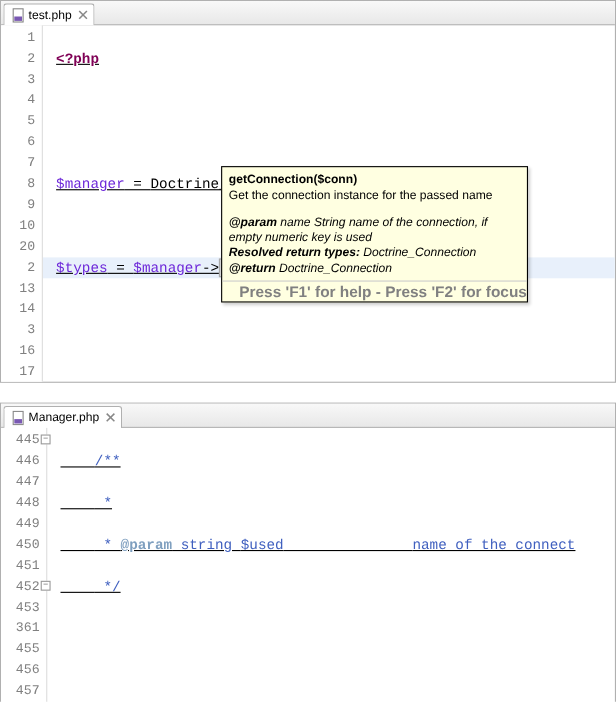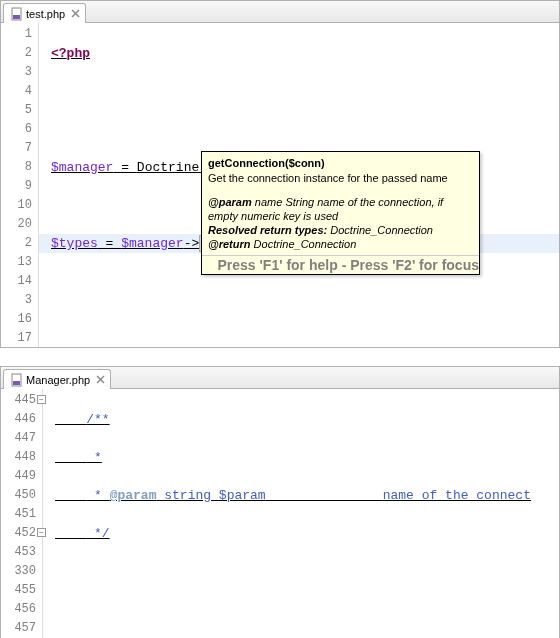--- a/index.html
+++ b/index.html
@@ -210,30 +210,30 @@
     <div class="gutter">
       <div class="ln">445<span class="fold">−</span></div>
       <div class="ln">446</div>
         <div class="ln">447</div>
         <div class="ln">448</div>
         <div class="ln">449</div>
         <div class="ln">450</div>
         <div class="ln">451</div>
       <div class="ln">452<span class="fold">−</span></div>
       <div class="ln">453</div>
-        <div class="ln">330</div>
+        <div class="ln">361</div>
         <div class="ln">455</div>
         <div class="ln">456</div>
         <div class="ln">457</div>
         <div class="ln">458</div>
     </div>
     <div class="code">
 <div class="line"><span class="doc">    </span><span class="doc">/**</span></div>
 <div class="line"><span class="doc">    </span><span class="doc"> *</span></div>
-<div class="line"><span class="doc">    </span><span class="doc"> * </span><span class="doctag">@param</span><span class="doc"> string </span><span class="doc">$param</span><span class="doc">               </span><span class="doc">name of the connect</span></div>
+<div class="line"><span class="doc">    </span><span class="doc"> * </span><span class="doctag">@param</span><span class="doc"> string </span><span class="doc">$used</span><span class="doc">               </span><span class="doc">name of the connect</span></div>
 <div class="line"><span class="doc">    </span><span class="doc"> */</span></div>
 
 
 
 
 
 
 
 
 

